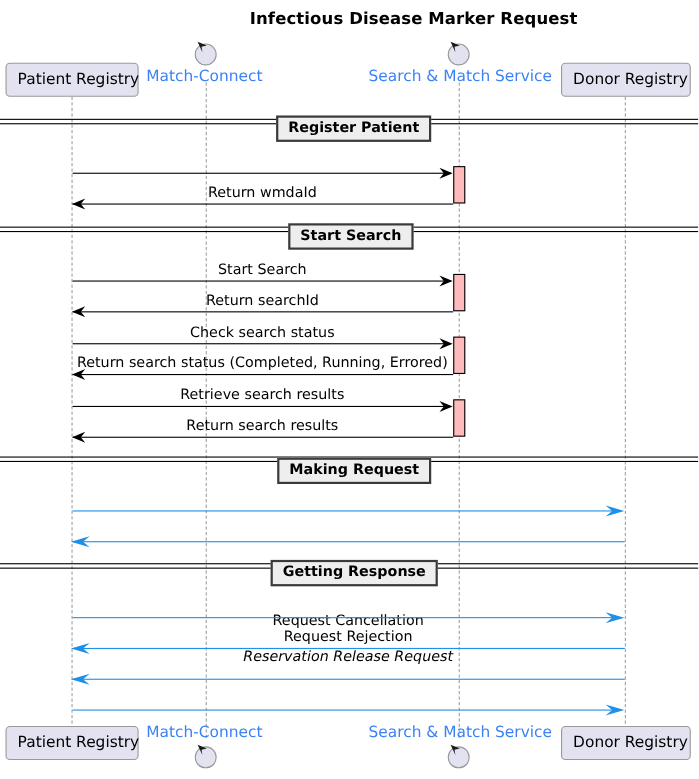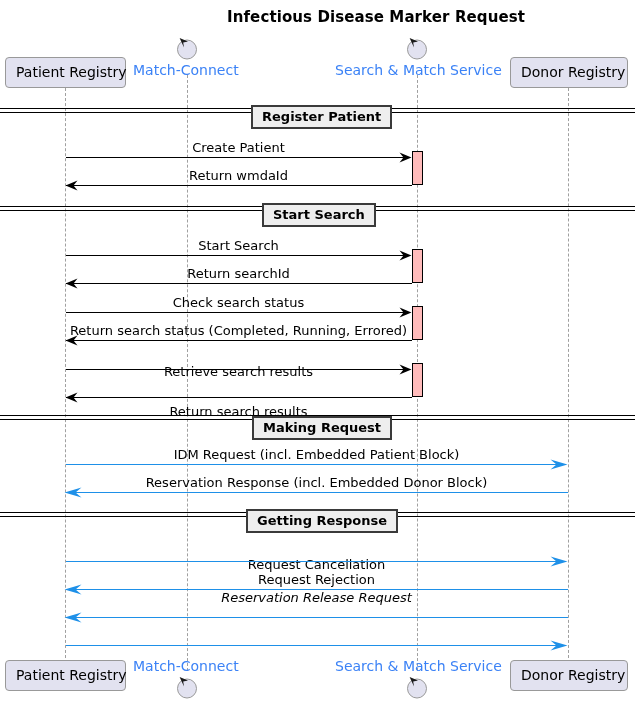--- a/index.html
+++ b/index.html
@@ -158,21 +158,20 @@
     <span>Donor Registry</span>
   </div>
 
   <div class="abs divider-lines" style="top:108px;"></div>
   <div class="abs divider-label" style="left:251px; top:105px;">
     <span>Register Patient</span>
   </div>
 
   <div class="abs activation" style="left:412px; top:151px; height:34px;"></div>
 
-  <div class="abs msg-label" style="left:65px; top:141px; width:347px;">Create Patient</div>
   <div class="abs msg-line" style="left:66px; top:157px; width:344px;"></div>
   <div class="abs head-right-black" style="left:399px; top:152px;">
     <svg width="13" height="11" viewBox="0 0 13 11">
         <path d="M0.5 0.5 L12.5 5.5 L0.5 10.5 L4.5 5.5 Z" fill="#000000"></path>
       </svg>
   </div>
 
   <div class="abs msg-label" style="left:65px; top:169px; width:347px;">Return wmdaId</div>
   <div class="abs msg-line" style="left:66px; top:185px; width:346px;"></div>
   <div class="abs head-left-black" style="left:65px; top:180px;">
@@ -215,50 +214,48 @@
   </div>
 
   <div class="abs msg-label" style="left:65px; top:324px; width:347px;">Return search status (Completed, Running, Errored)</div>
   <div class="abs msg-line" style="left:66px; top:340px; width:346px;"></div>
   <div class="abs head-left-black" style="left:65px; top:335px;">
     <svg width="13" height="11" viewBox="0 0 13 11">
         <path d="M12.5 0.5 L0.5 5.5 L12.5 10.5 L8.5 5.5 Z" fill="#000000"></path>
       </svg>
   </div>
 
-  <div class="abs msg-label" style="left:65px; top:365px; width:347px;text-align:center;">Retrieve search results</div>
+  <div class="abs msg-label" style="left:65px; top:353px; width:347px;text-align:center;">Retrieve search results</div>
   <div class="abs msg-line" style="left:66px; top:369px; width:344px;"></div>
   <div class="abs head-right-black" style="left:399px; top:364px;">
     <svg width="13" height="11" viewBox="0 0 13 11">
         <path d="M0.5 0.5 L12.5 5.5 L0.5 10.5 L4.5 5.5 Z" fill="#000000"></path>
       </svg>
   </div>
 
-  <div class="abs msg-label" style="left:65px; top:381px; width:347px;margin-top:24px;">Return search results</div>
+  <div class="abs msg-label" style="left:65px; top:381px; width:347px;">Return search results</div>
   <div class="abs msg-line" style="left:66px; top:397px; width:346px;"></div>
   <div class="abs head-left-black" style="left:65px; top:392px;">
     <svg width="13" height="11" viewBox="0 0 13 11">
         <path d="M12.5 0.5 L0.5 5.5 L12.5 10.5 L8.5 5.5 Z" fill="#000000"></path>
       </svg>
   </div>
 
   <div class="abs divider-lines" style="top:415px;"></div>
   <div class="abs divider-label" style="left:252px; top:416px;">
     <span>Making Request</span>
   </div>
 
-  <div class="abs msg-label" style="left:65px; top:448px; width:503px;">IDM Request (incl. Embedded Patient Block)</div>
   <div class="abs msg-line blue" style="left:66px; top:464px; width:494px;"></div>
   <div class="abs head-right-black" style="left:550px; top:459px;">
     <svg width="18" height="11" viewBox="0 0 18 11">
         <path d="M0.5 0.5 L17.5 5.5 L0.5 10.5 L6.5 5.5 Z" fill="#1E90E8"></path>
       </svg>
   </div>
 
-  <div class="abs msg-label" style="left:65px; top:476px; width:503px;">Reservation Response (incl. Embedded Donor Block)</div>
   <div class="abs msg-line blue" style="left:66px; top:492px; width:502px;"></div>
   <div class="abs head-left-black" style="left:64px; top:487px;">
     <svg width="18" height="11" viewBox="0 0 18 11">
         <path d="M17.5 0.5 L0.5 5.5 L17.5 10.5 L11.5 5.5 Z" fill="#1E90E8"></path>
       </svg>
   </div>
 
   <div class="abs divider-lines" style="top:512px;"></div>
   <div class="abs divider-label" style="left:246px; top:509px;">
     <span>Getting Response</span>

